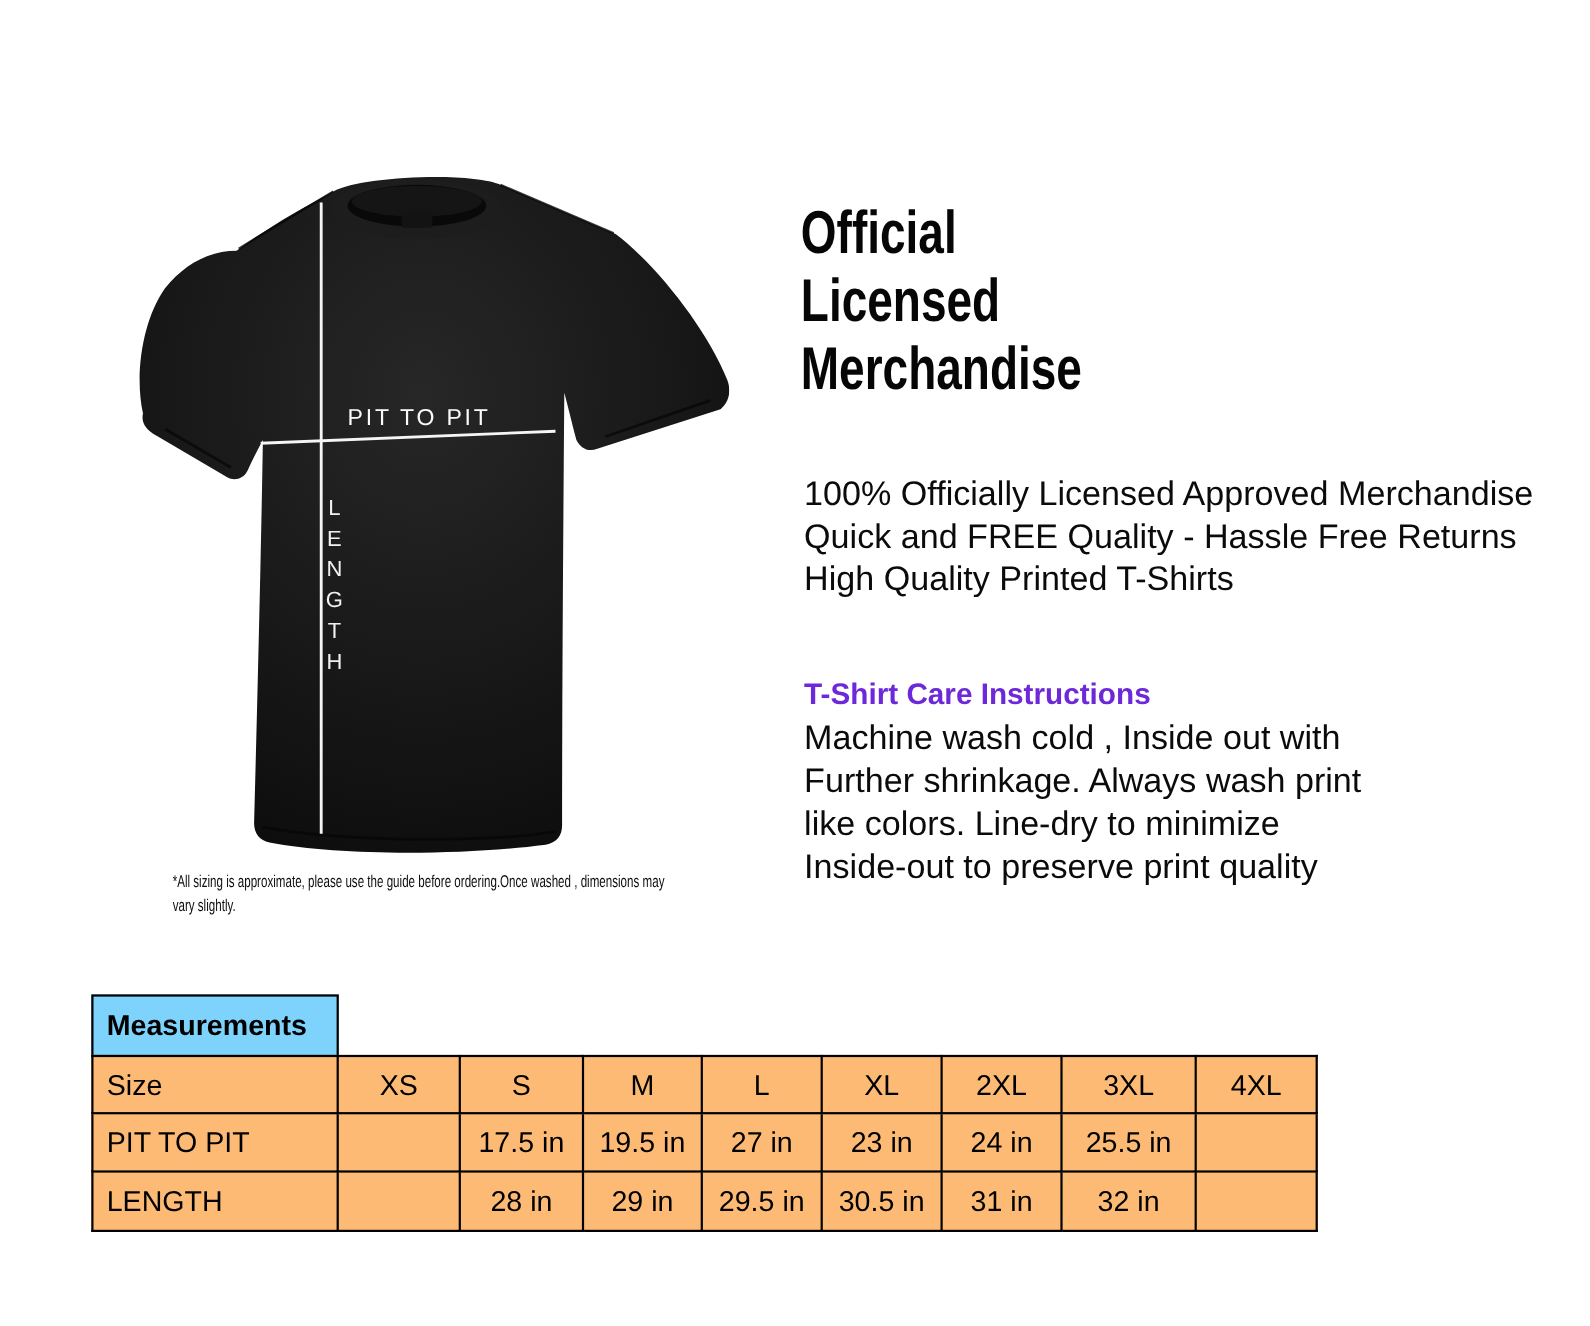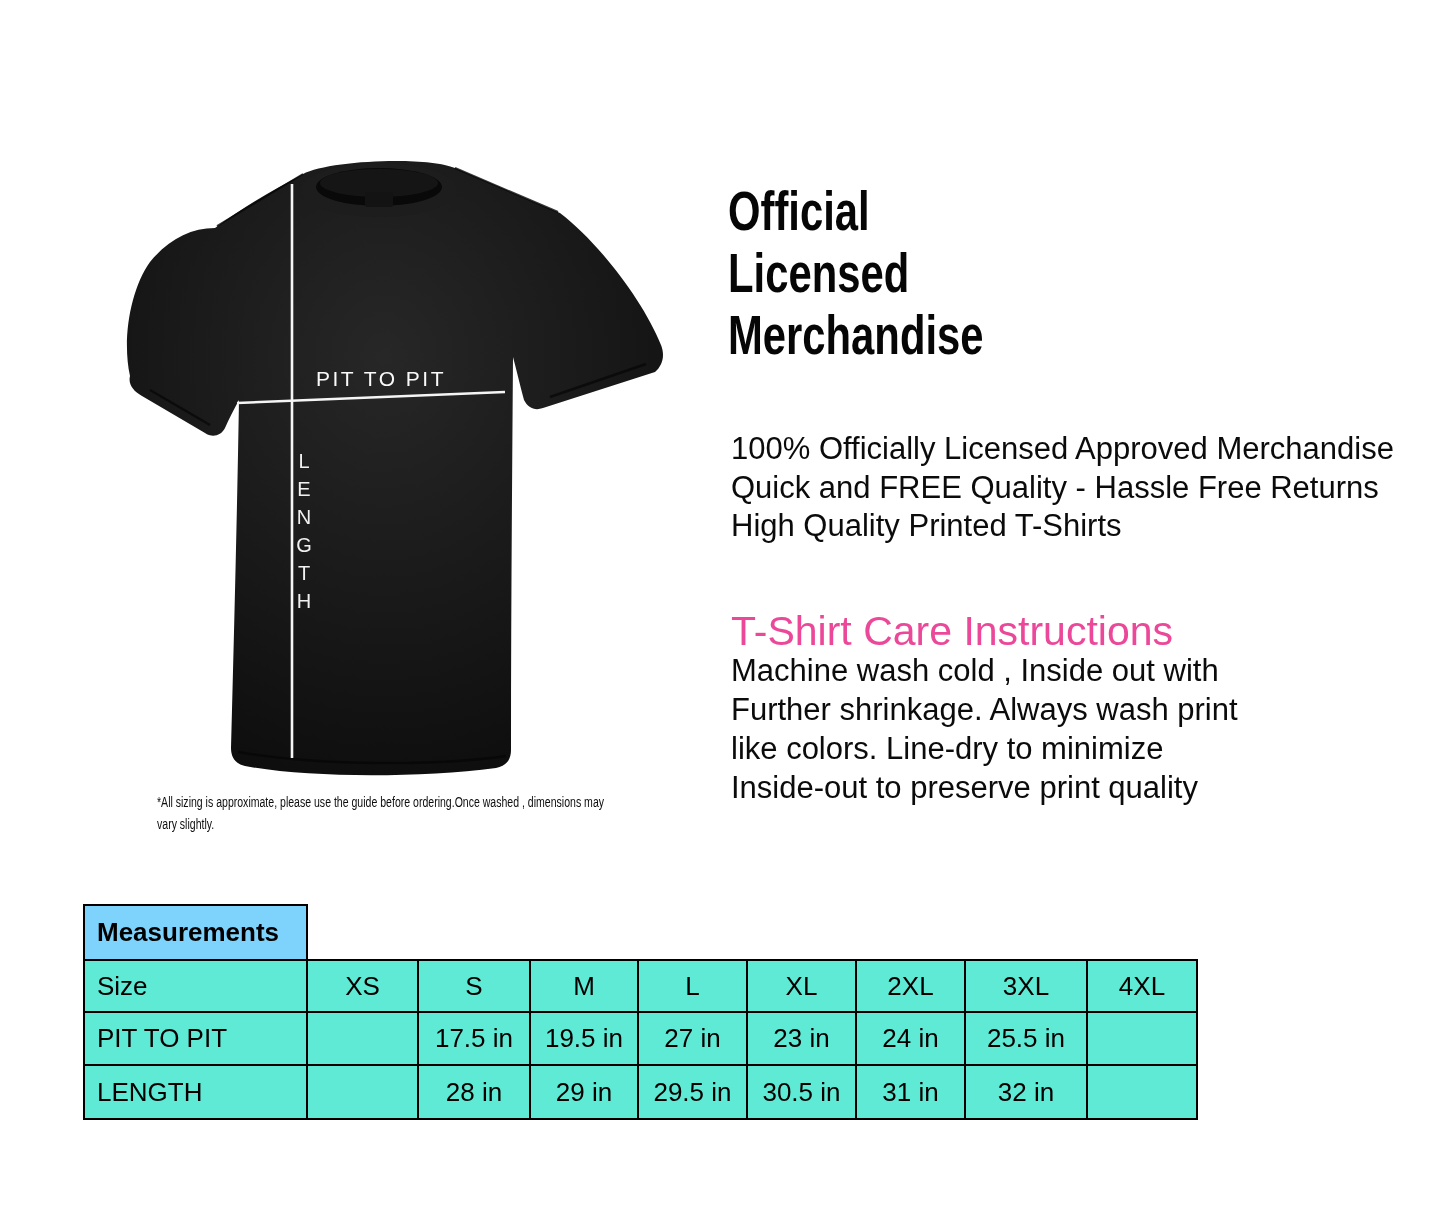--- a/index.html
+++ b/index.html
@@ -26,37 +26,37 @@
     font-size:55px; line-height:62px; font-weight:700; color:#060606;
     transform:scaleX(0.76); transform-origin:0 50%; white-space:nowrap;
     letter-spacing:0px;
   }
   .intro {
     position:absolute; left:731px; top:430px;
     font-size:31px; line-height:38.5px; color:#0b0b0b; white-space:nowrap;
   }
   .care-title {
     position:absolute; left:731px; top:611px;
-    font-size:41px; line-height:40px; font-weight:400; color:#ec4899; white-space:nowrap;
+    font-size:27px; line-height:40px; font-weight:700; color:#6d28d9; white-space:nowrap;
   }
   .care-text {
     position:absolute; left:731px; top:651px;
     font-size:31px; line-height:39px; color:#0b0b0b; white-space:nowrap;
   }
 
   
   .meas-box {
     position:absolute; left:83px; top:904px; width:225px; height:57px;
     border:2px solid #000; box-sizing:border-box; background:#7dd3fc;
     display:flex; align-items:center; padding-left:12px;
     font-size:26px; font-weight:700; color:#000;
   }
   table.meas {
     position:absolute; left:83px; top:959px;
-    border-collapse:collapse; table-layout:fixed; background:#5eead4;
+    border-collapse:collapse; table-layout:fixed; background:#fdba74;
   }
   table.meas td {
     border:2px solid #000; font-size:26px; color:#000;
     text-align:center; vertical-align:middle; padding:0;
     overflow:hidden; white-space:nowrap;
   }
   table.meas td.lbl { text-align:left; padding-left:12px; }
   tr.r-size td { height:50px; }
   tr.r-pit  td { height:51px;text-align:center; }
   tr.r-len  td { height:52px; }

